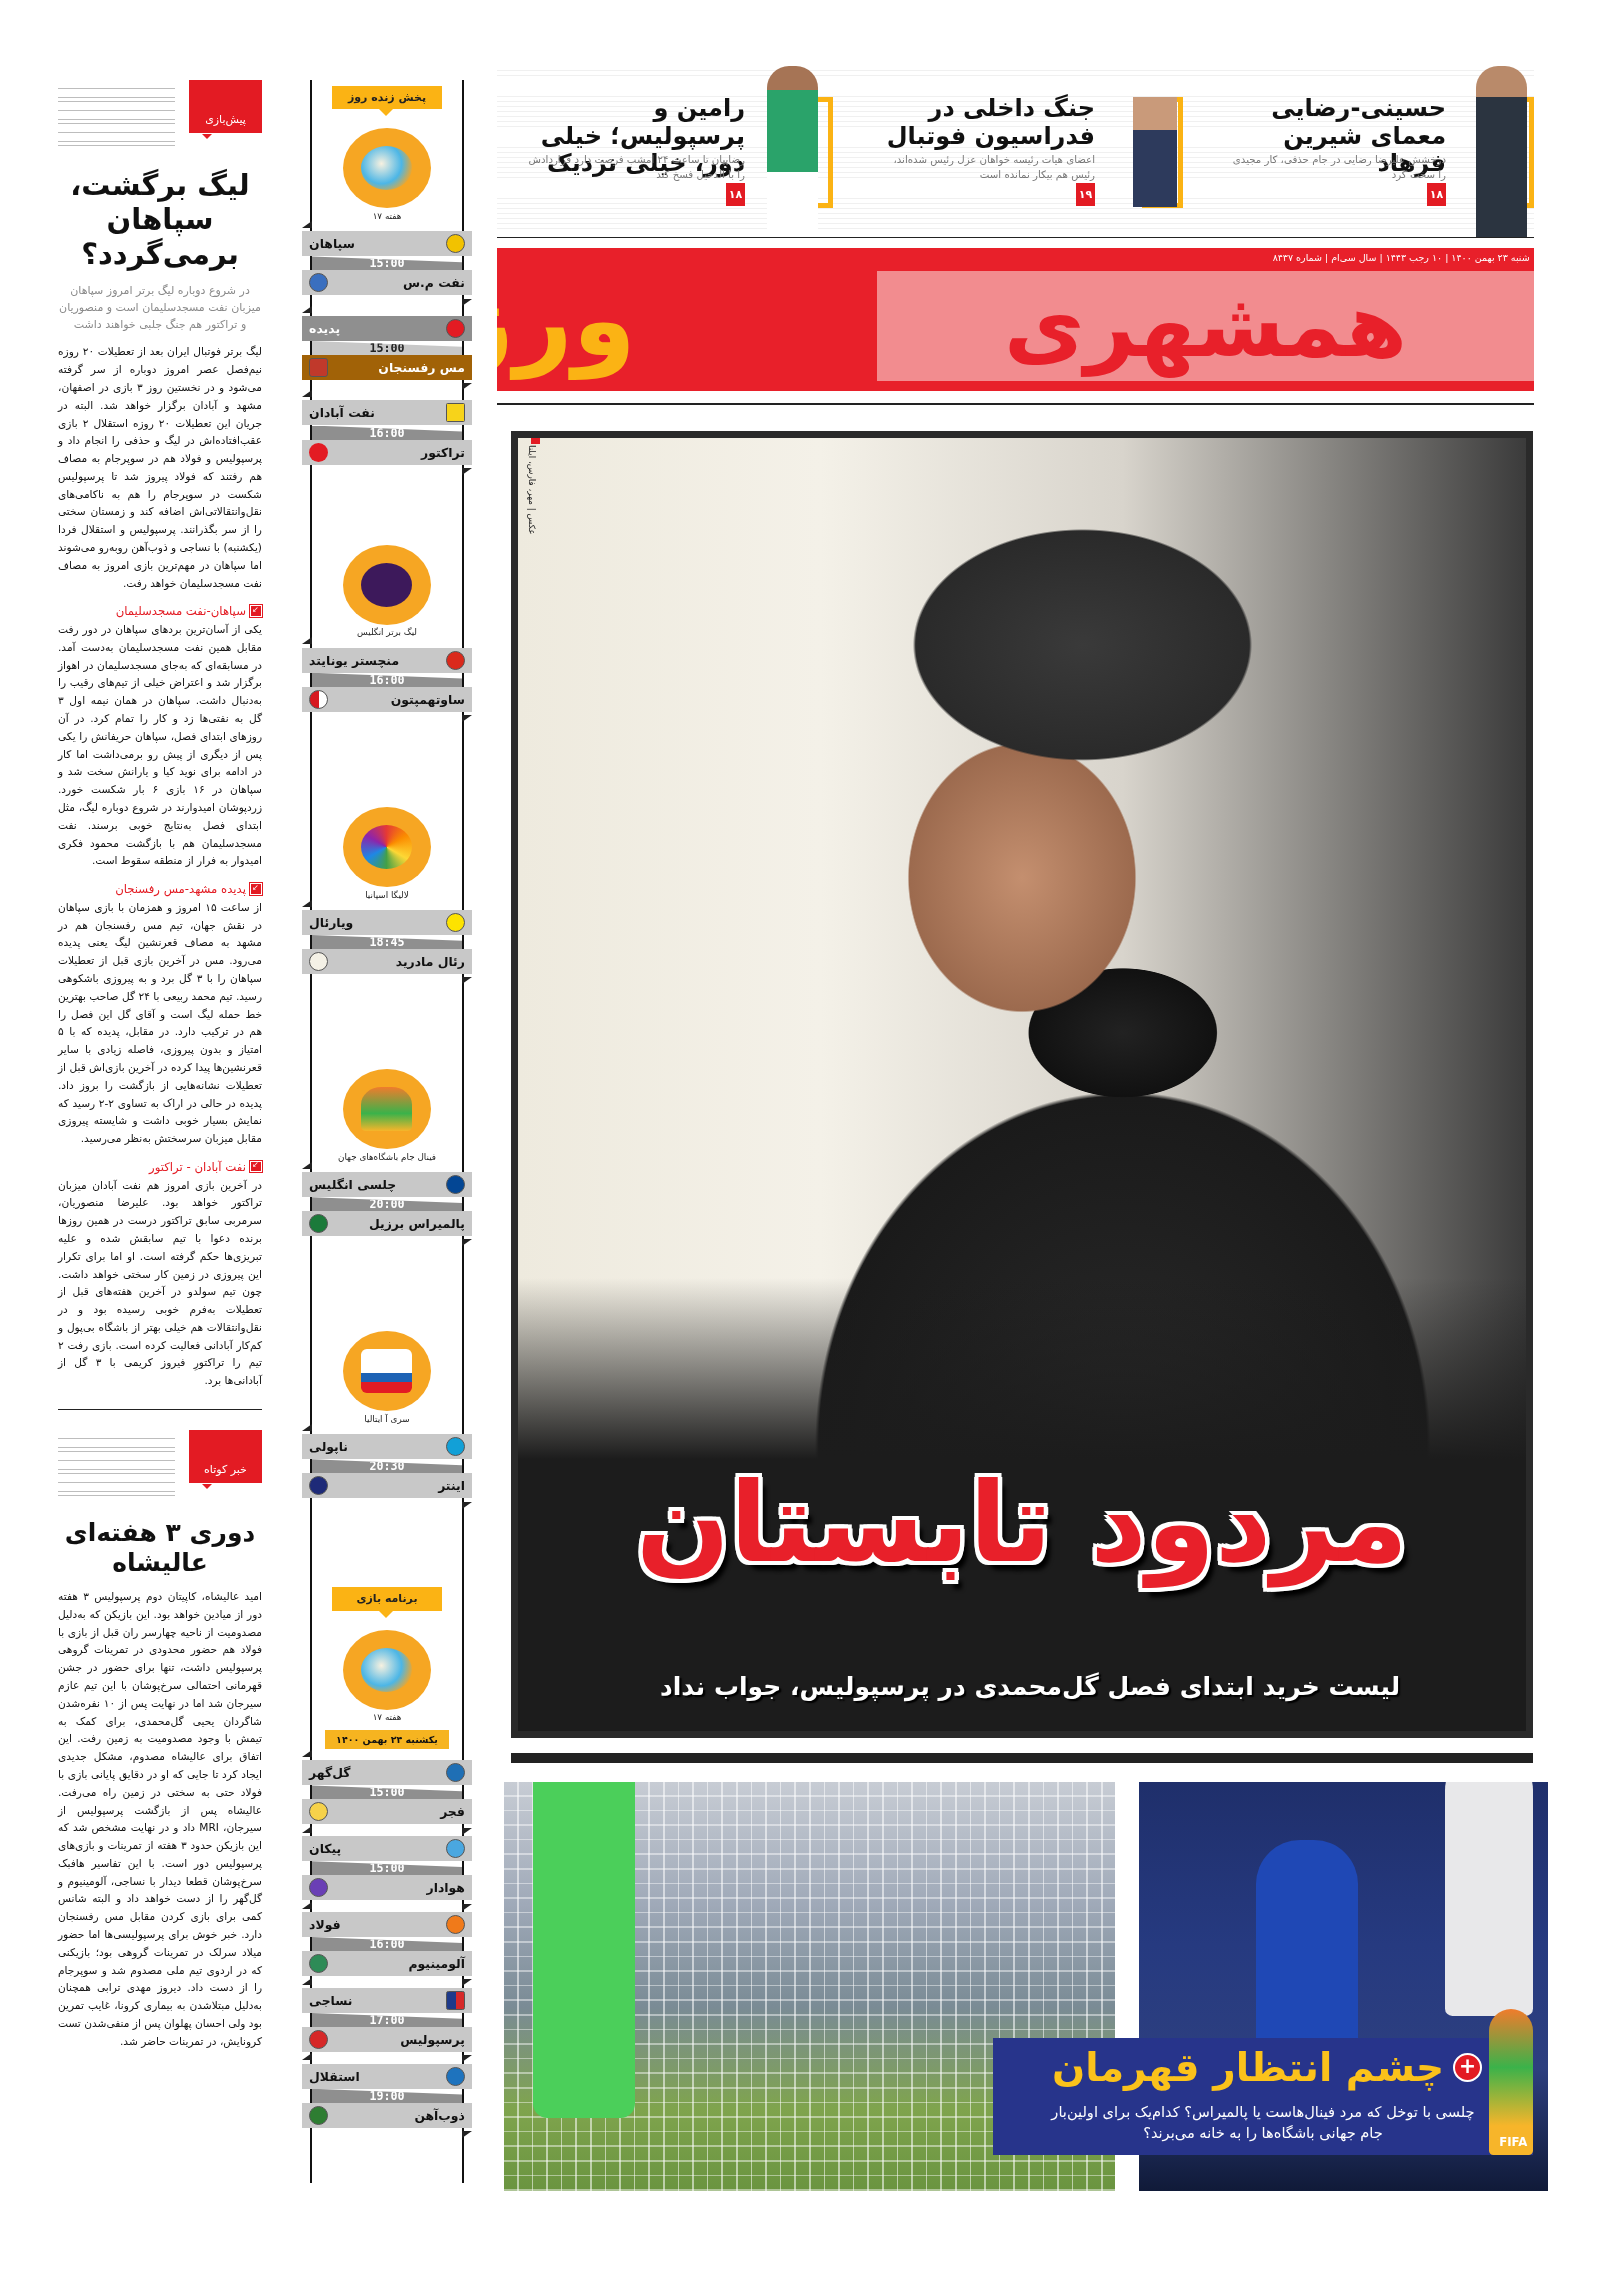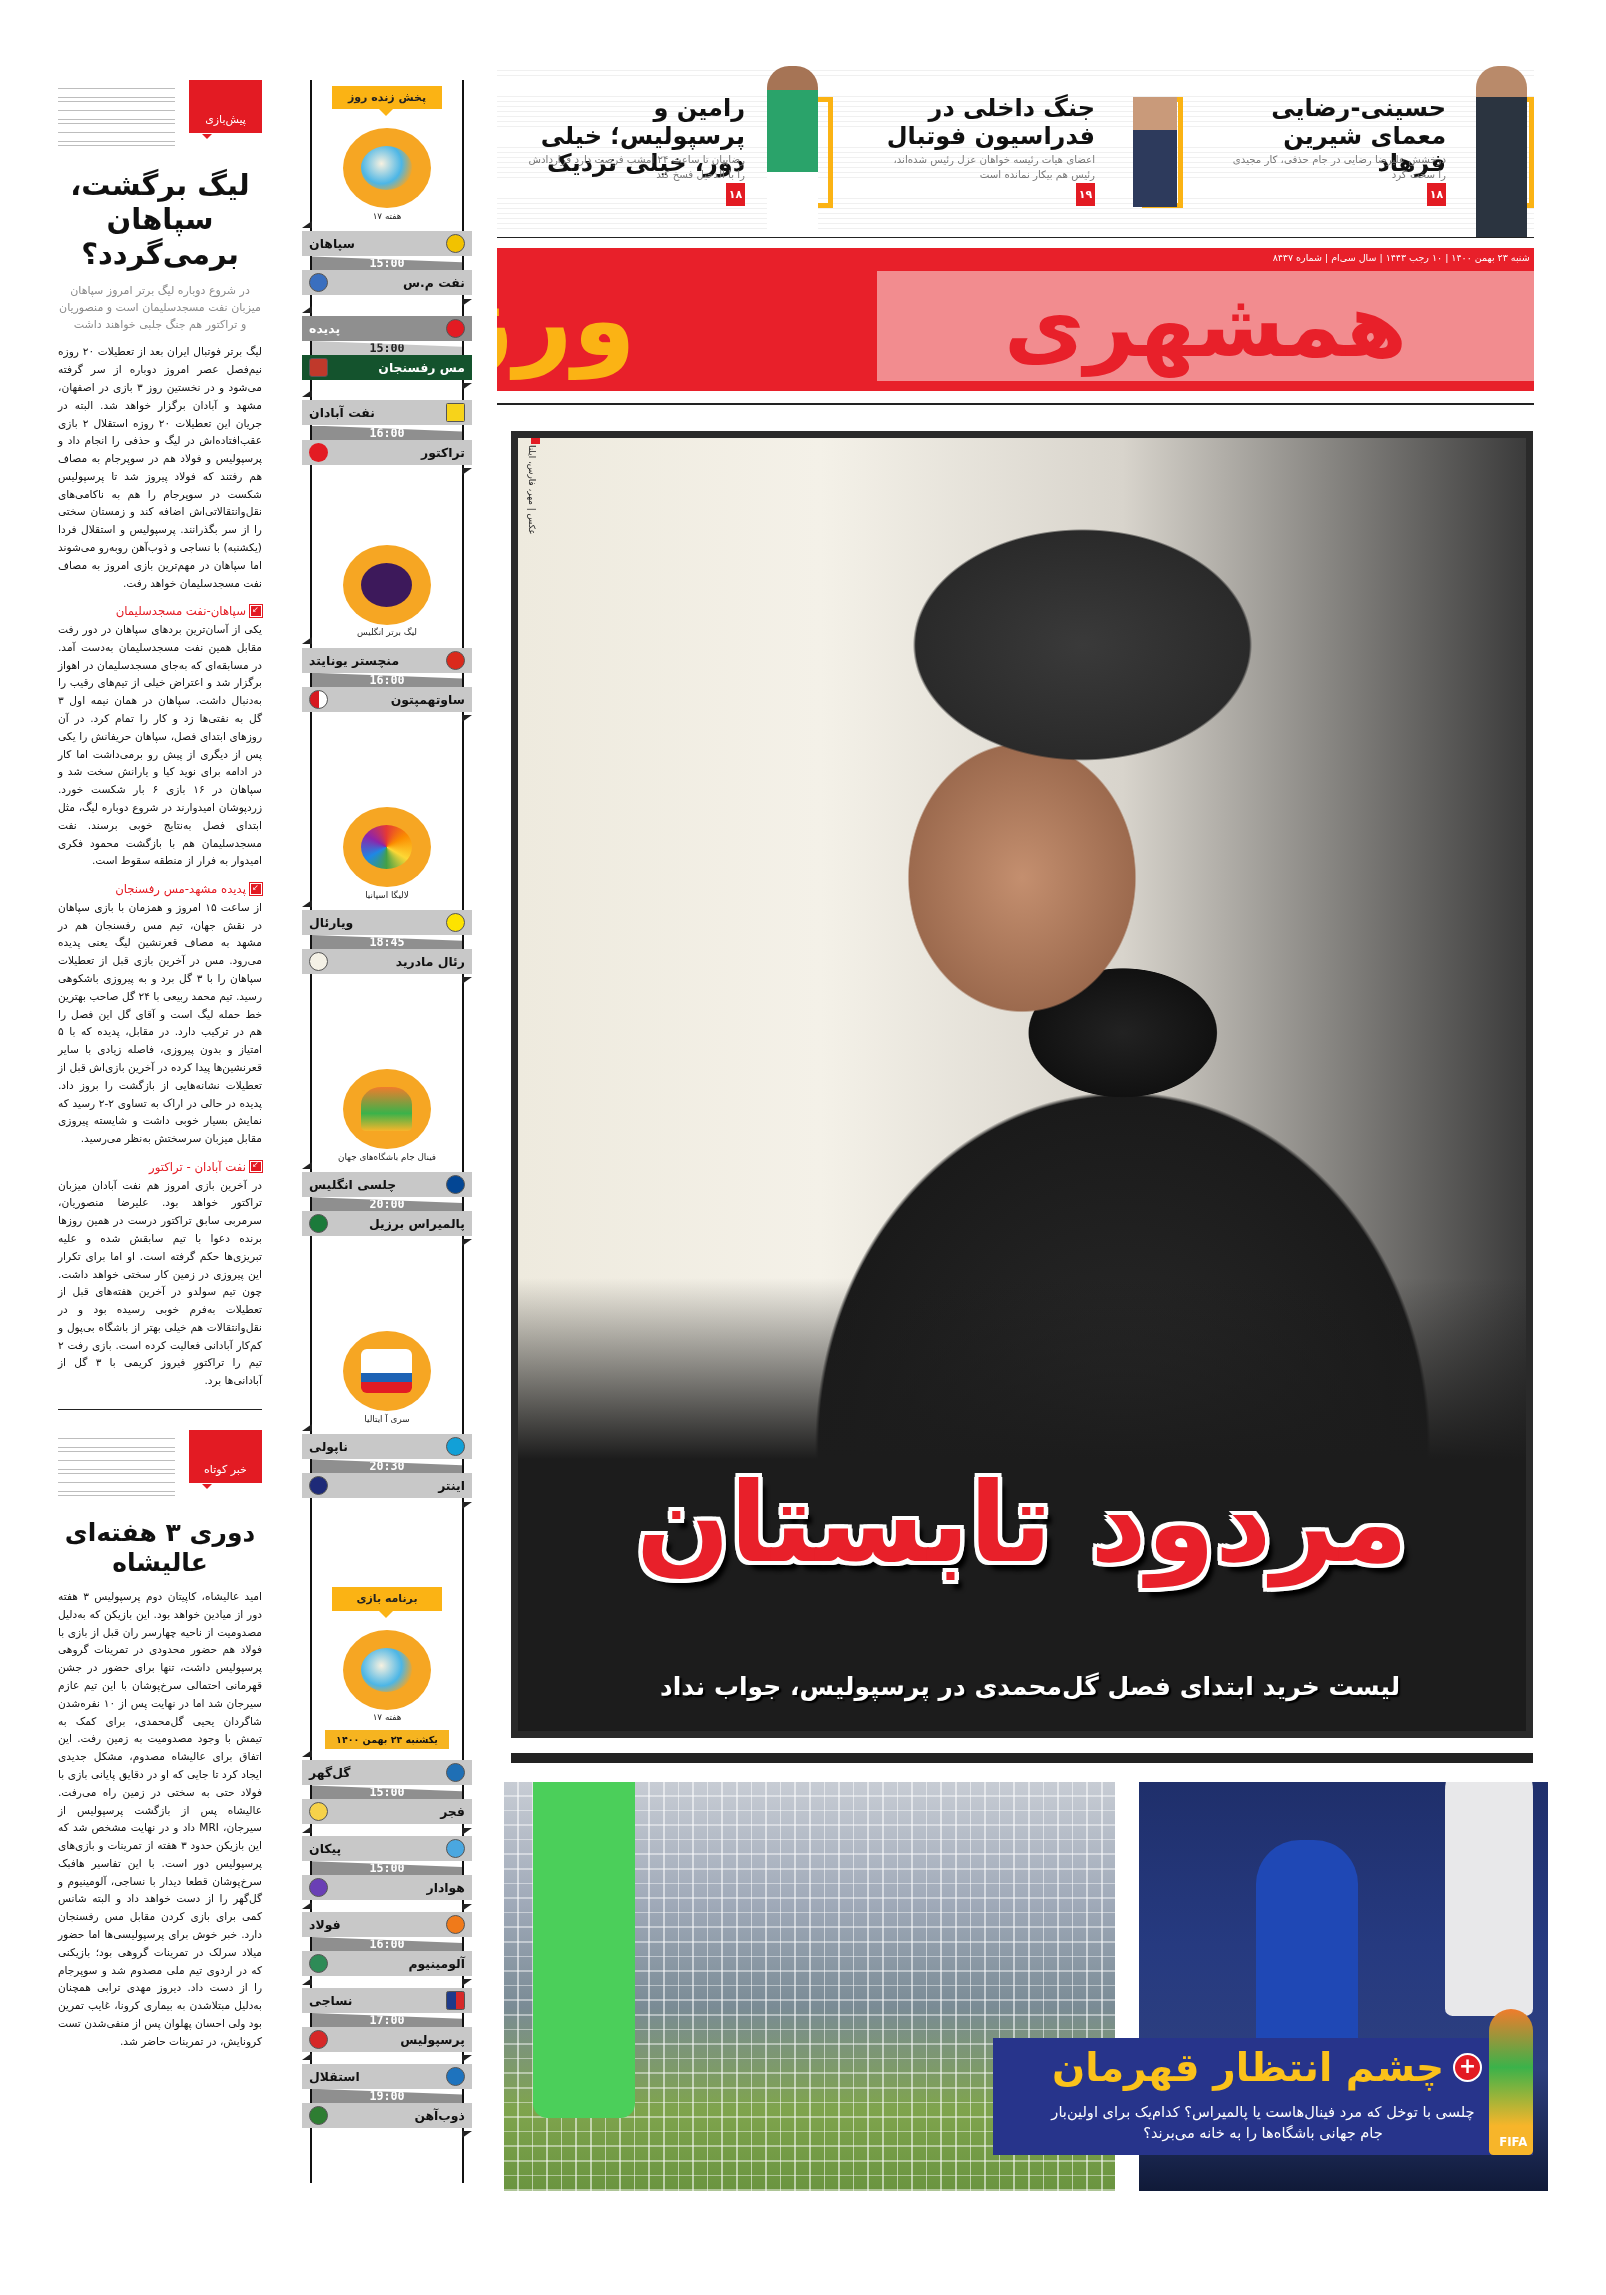--- a/index.html
+++ b/index.html
@@ -182,21 +182,21 @@
         <span class="crest" style="background:#3a6fbf"></span>
       </div>
   </div>
   <div style="height:14.6px"></div>
   <div class="match">
     <div class="team home" style="background:#8f8f8f;color:#fff">
         <span class="crest" style="background:#e31b23"></span>
         <span>پدیده</span>
       </div>
     <div class="time" style="background:#c8c8c8;color:#222">15:00</div>
-    <div class="team away" style="background:#14532d;color:#fff">
+    <div class="team away" style="background:#a16207;color:#fff">
         <span>مس رفسنجان</span>
         <span class="crest" style="background:#c0392b;border-radius:2.9px"></span>
       </div>
   </div>
   <div style="height:14.6px"></div>
   <div class="match">
     <div class="team home">
         <span class="crest" style="background:#f7d31a;border-radius:1.5px"></span>
         <span>نفت آبادان</span>
       </div>

